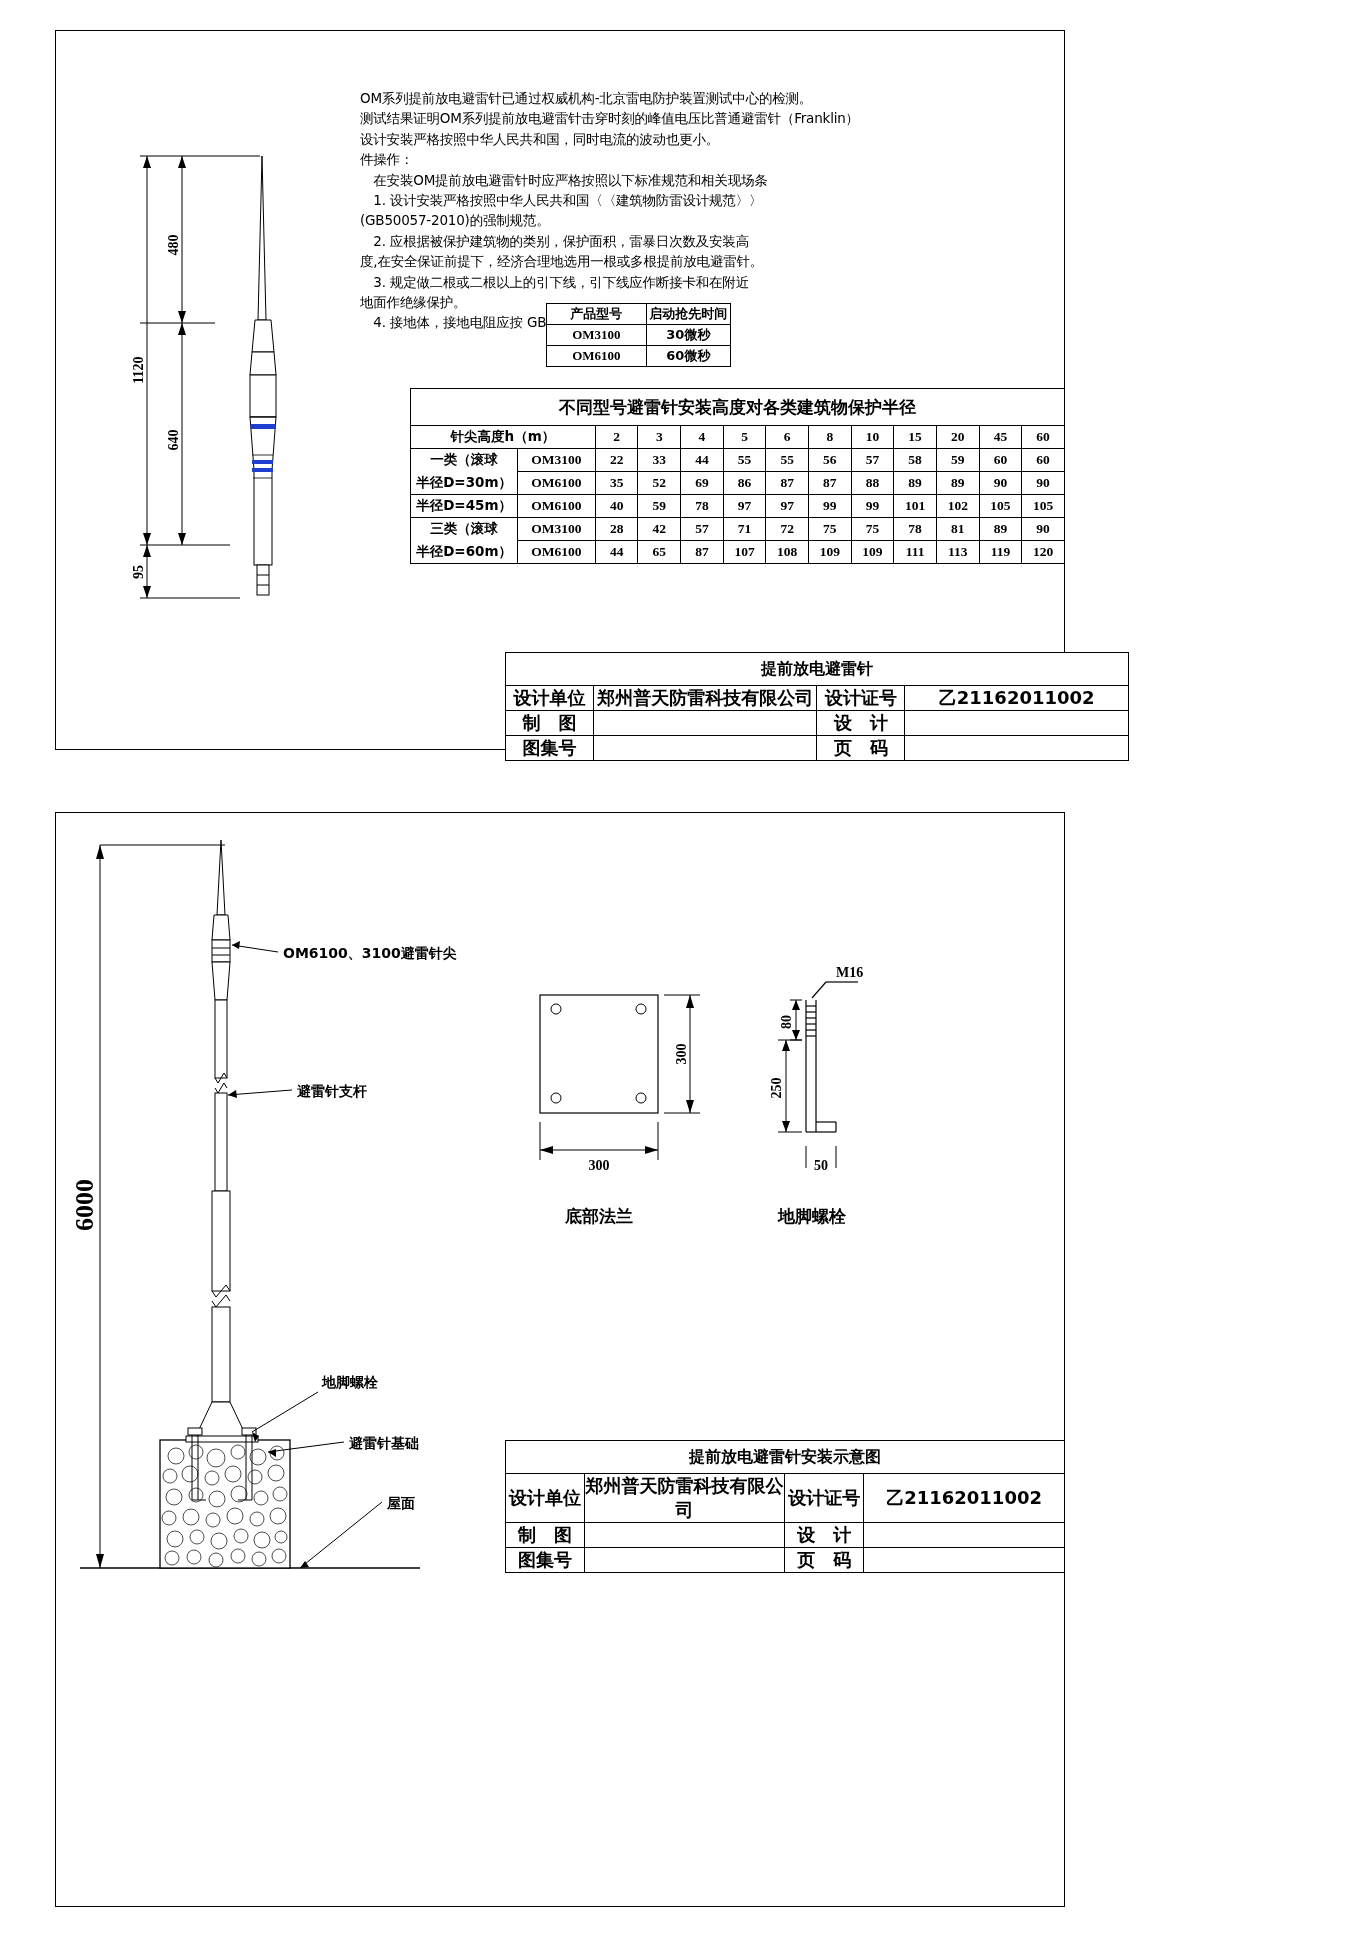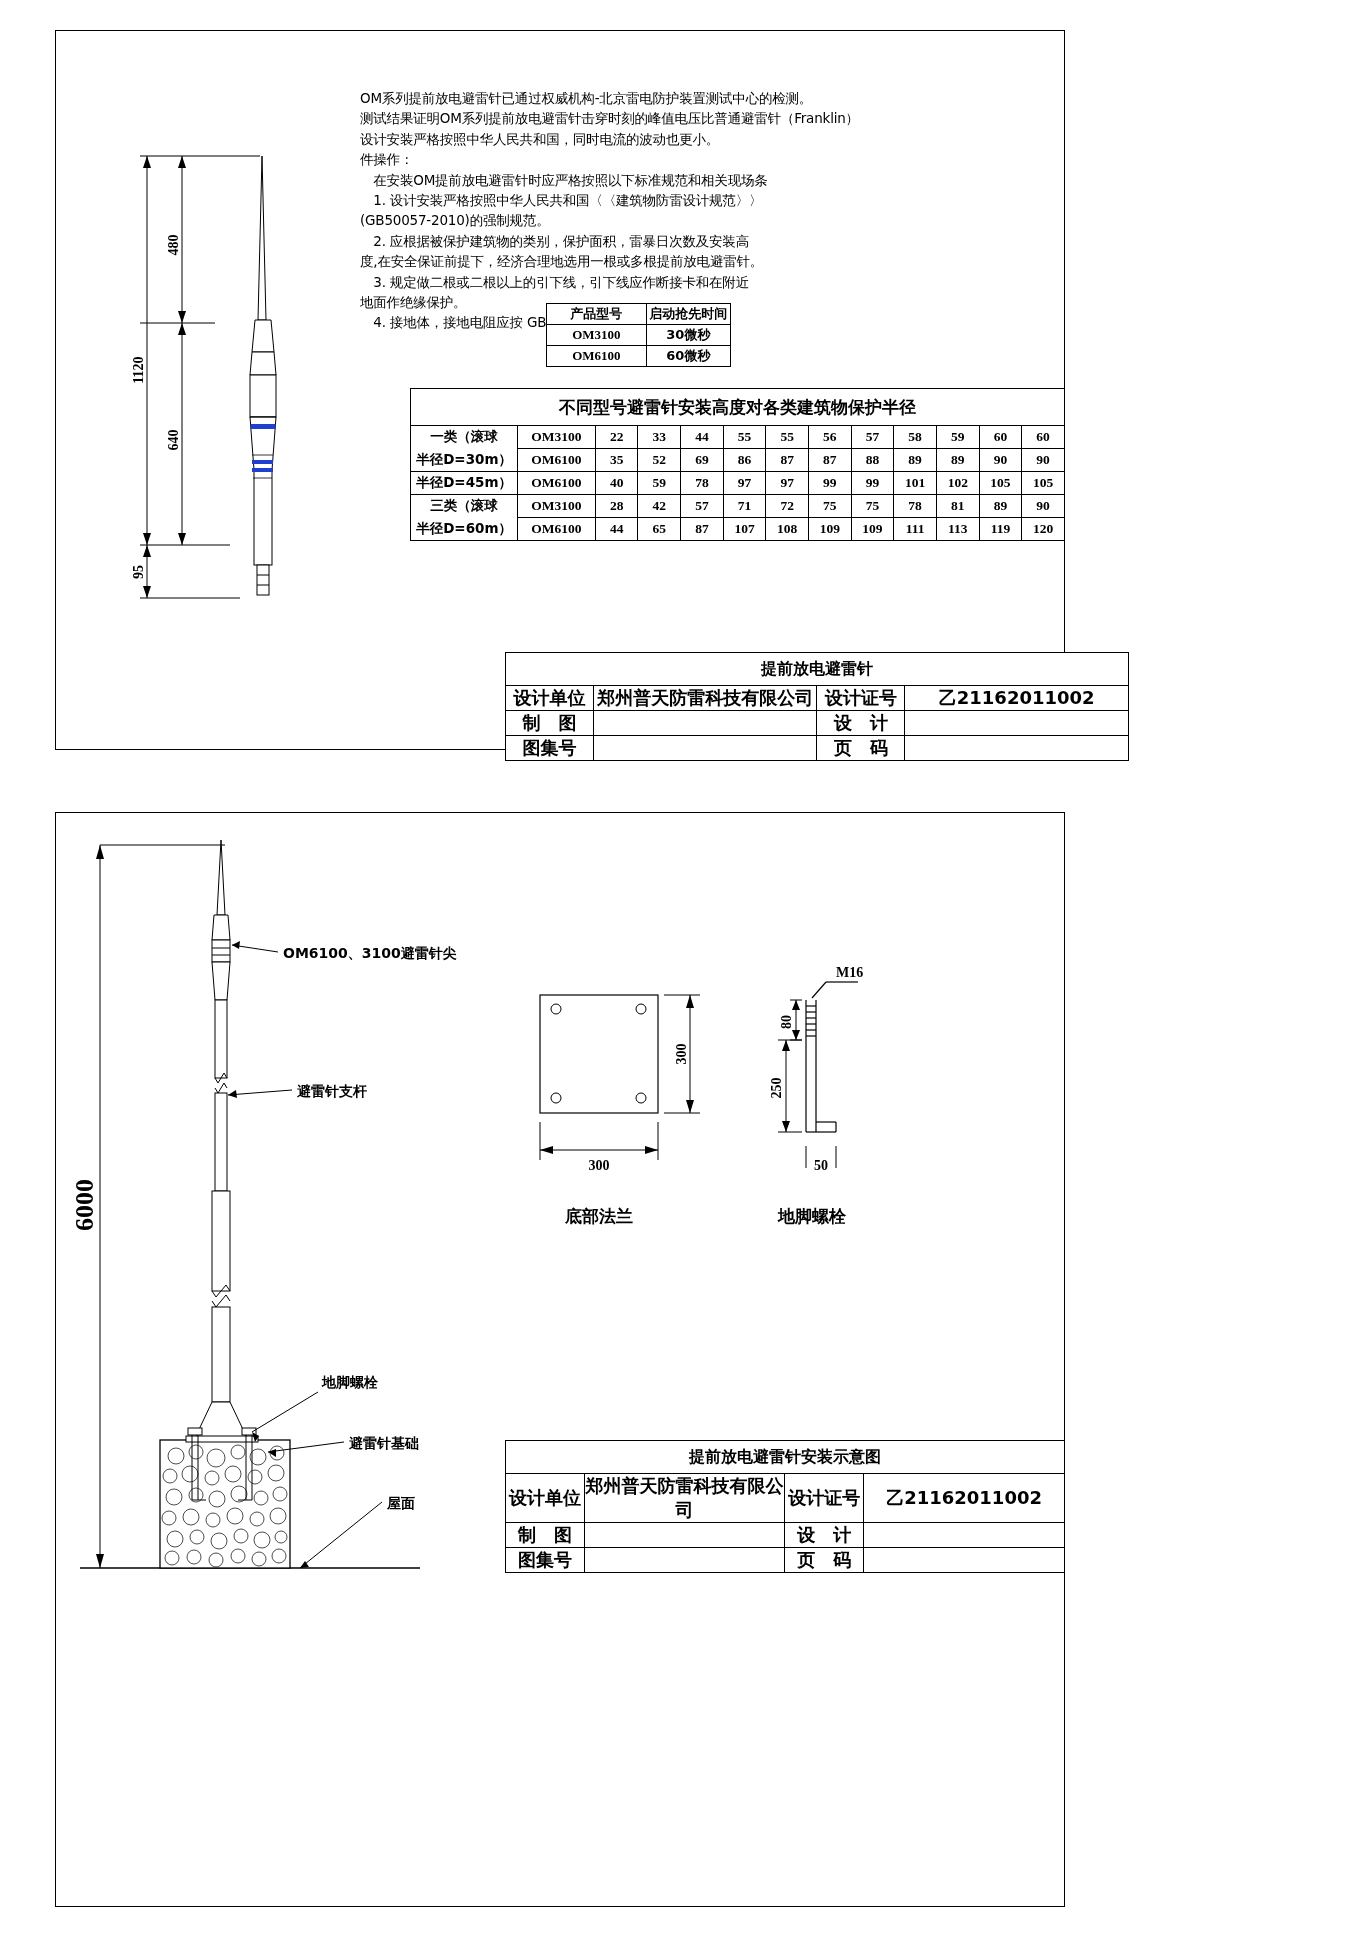--- a/index.html
+++ b/index.html
@@ -87,20 +87,34 @@
     <td class="c1">OM6100</td>
     <td class="c2 cjk">60微秒</td>
   </tr>
 </tbody>
   </table>
 
 <table id="tbl-radius">
   <tbody>
       <tr>
     <td class="title-cell cjk" colspan="13" style="border:none;">不同型号避雷针安装高度对各类建筑物保护半径</td>
+  </tr>
+  <tr>
+    <td class="lbl cjk thick-top" colspan="2" style="width:167px;">针尖高度h（m）</td>
+    <td class="val thick-top">2</td>
+    <td class="val thick-top">3</td>
+    <td class="val thick-top">4</td>
+    <td class="val thick-top">5</td>
+    <td class="val thick-top">6</td>
+    <td class="val thick-top">8</td>
+    <td class="val thick-top">10</td>
+    <td class="val thick-top">15</td>
+    <td class="val thick-top">20</td>
+    <td class="val thick-top">45</td>
+    <td class="val thick-top">60</td>
   </tr>
 
   <tr>
     <td class="lbl cjk noline-b thick-top">一类（滚球</td>
     <td class="mdl thick-top">OM3100</td>
     <td class="val thick-top">22</td>
     <td class="val thick-top">33</td>
     <td class="val thick-top">44</td>
     <td class="val thick-top">55</td>
     <td class="val thick-top">55</td>

